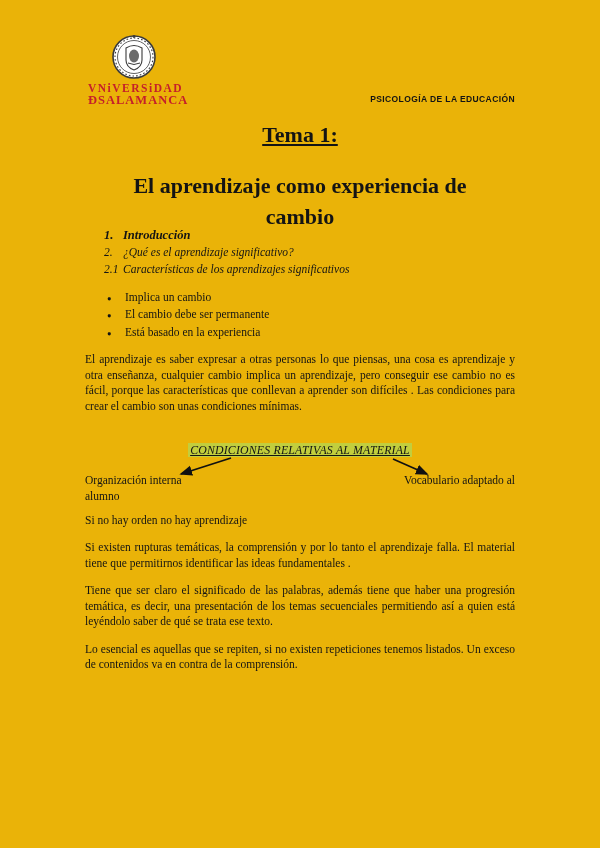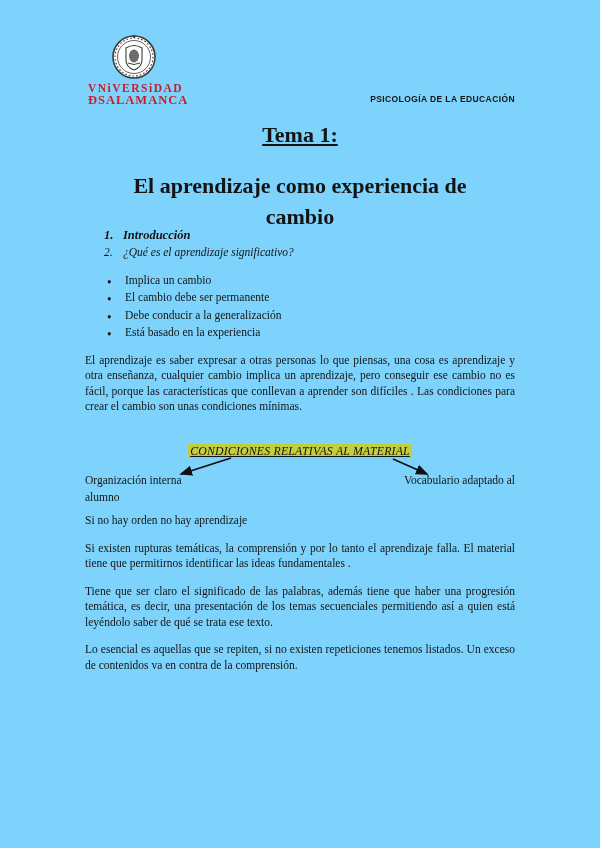--- a/index.html
+++ b/index.html
@@ -5,21 +5,21 @@
   :root{
     --brand-red:#c5202a;
     --highlight:#c2ce3d;
     --ink:#141414;
   }
   *{box-sizing:border-box;margin:0;padding:0;}
   html,body{background:#ffffff;}
   .page{
     position:relative;
     width:600px;height:848px;
-    background:#7dd3fc;
+    background:#eab308;
     font-family:"Liberation Serif", serif;
     color:var(--ink);
     overflow:hidden;
   }
   
   .logo{
     position:absolute;left:88px;top:34px;width:92px;
     text-align:center;
   }
   .seal{display:block;margin:0 auto 2px;}
@@ -127,26 +127,28 @@
 
   <main class="content">
 
     <ul class="outline">
       <li class="o-1">
         <span class="o-num">1.</span><span>Introducción</span>
       </li>
       <li>
         <span class="o-num">2.</span><span>¿Qué es el aprendizaje significativo?</span>
       </li>
+      <li>
+        <span class="o-num">2.1</span><span>Características de los aprendizajes significativos</span>
+      </li>
     </ul>
 
     <ul class="bullets">
       <li>Implica un cambio</li>
       <li>El cambio debe ser permanente</li>
-      <li>Debe conducir a la generalización</li>
       <li>Está basado en la experiencia</li>
     </ul>
 
     <p class="para">El aprendizaje es saber expresar a otras personas lo que piensas, una cosa es aprendizaje y otra enseñanza, cualquier cambio implica un aprendizaje, pero conseguir ese cambio no es fácil, porque las características que conllevan a aprender son difíciles . Las condiciones para crear el cambio son unas condiciones mínimas.</p>
 
     <div class="diagram">
       <div class="cond-heading">
         <span class="hl">CONDICIONES RELATIVAS AL MATERIAL</span>
       </div>
       <svg class="arrows" width="430" height="22" viewBox="0 0 430 22" aria-hidden="true">

